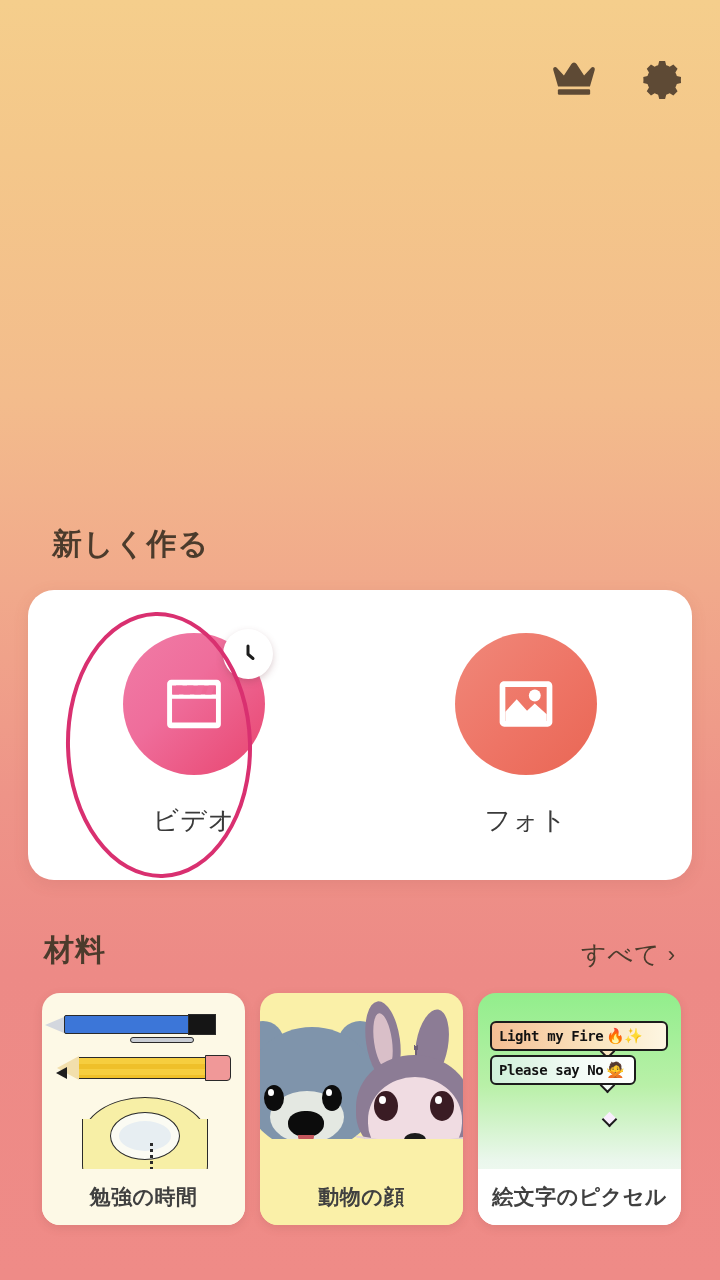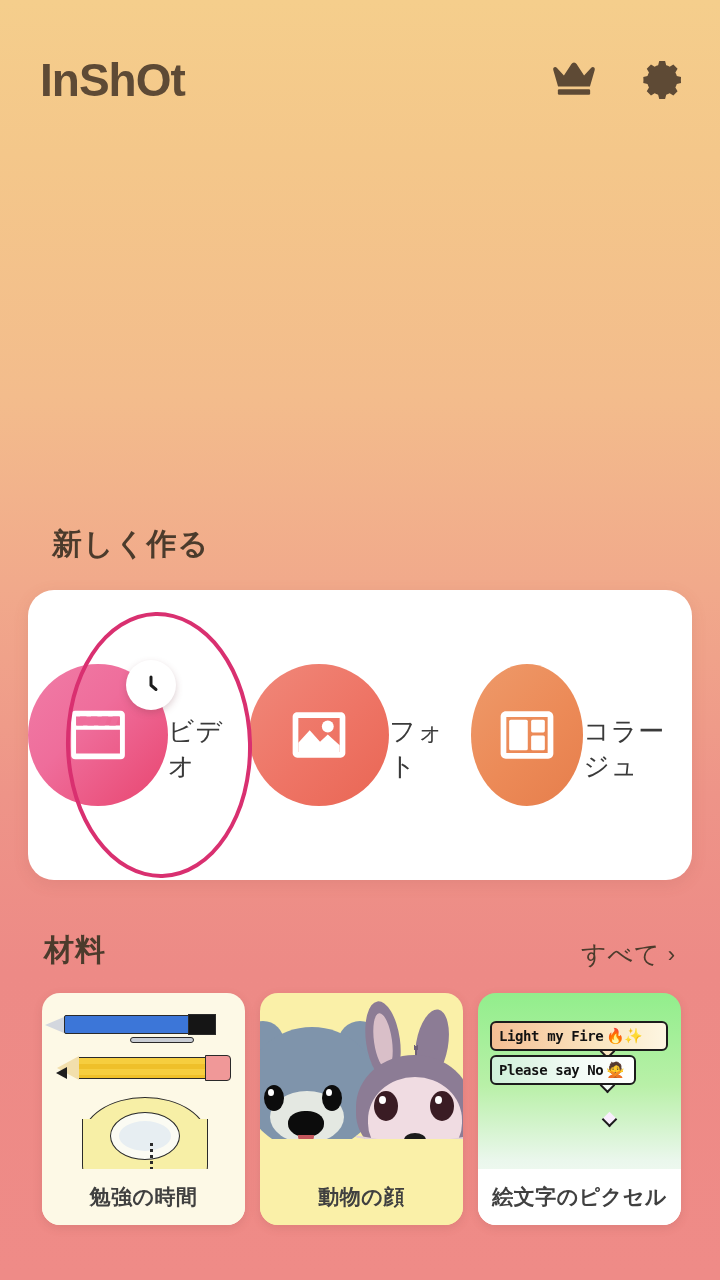--- a/index.html
+++ b/index.html
@@ -78,21 +78,21 @@
     width:664px; height:290px;
     background:#FFFFFF;
     border-radius:26px;
     box-shadow:0 4px 16px rgba(150,70,60,.13);
     display:flex;
     align-items:center;
   }
   .create-item {
     flex:1;
     display:flex;
-    flex-direction:row;
+    flex-direction:column;
     align-items:center;
     position:relative;
     justify-content:center;
   }
   .create-circle {
     width:142px; height:142px;
     border-radius:50%;
     display:flex;
     align-items:center;
     justify-content:center;
@@ -402,21 +402,20 @@
     transform:rotate(45deg);
   }
   .tail1 { left:124px; top:53px; background:#FAE6C1; }
   .tail2 { left:124px; top:87px; background:#F2FBF5; }
   .tail3 { left:126px; top:121px; background:#F9EEFD; }
 </style>
 </head>
 <body>
 
 <div id="topbar">
-  <div id="logo">InShOt</div>
   <div id="topbar-actions">
     <span class="top-icon">
       <svg viewBox="0 0 24 24">
           <path d="M2.6 5.3l3.9 4.2 4.1-6.2a1.6 1.6 0 0 1 2.8 0l4.1 6.2 3.9-4.2c.9-.9 2.3 0 1.9 1.2l-2.6 9.1H3.3L.7 6.5C.3 5.3 1.7 4.4 2.6 5.3z"></path>
           <rect x="3.2" y="17" width="17.6" height="3.1" rx=".7"></rect>
         </svg>
     </span>
     <span class="top-icon">
       <svg viewBox="0 0 24 24">
           <path d="M12 8.2A3.8 3.8 0 1 0 12 15.8 3.8 3.8 0 0 0 12 8.2zm9.3 5.4l-.1-1.6.1-1.6-2.3-.6a7.3 7.3 0 0 0-.8-1.9l1.2-2-2.3-2.3-2 1.2a7.3 7.3 0 0 0-1.9-.8L12.6 1.7h-3.2L8.8 4a7.3 7.3 0 0 0-1.9.8l-2-1.2L2.6 5.9l1.2 2a7.3 7.3 0 0 0-.8 1.9l-2.3.6.1 1.6-.1 1.6 2.3.6c.2.7.5 1.3.8 1.9l-1.2 2 2.3 2.3 2-1.2c.6.3 1.2.6 1.9.8l.6 2.3h3.2l.6-2.3c.7-.2 1.3-.5 1.9-.8l2 1.2 2.3-2.3-1.2-2c.3-.6.6-1.2.8-1.9z"></path>
@@ -452,31 +451,20 @@
     <div class="create-circle c-photo">
       <svg viewBox="0 0 24 24">
           <path d="M3.6 3.2h16.8c1 0 1.8.8 1.8 1.8v14c0 1-.8 1.8-1.8 1.8H3.6c-1 0-1.8-.8-1.8-1.8V5c0-1 .8-1.8 1.8-1.8zm.4 2.2v13.2h16V5.4H4z"></path>
           <path d="M4 18.6V15l4.4-4.8 4 4.4 3-2.8L20 16v2.6H4z"></path>
           <circle cx="15.4" cy="8.7" r="2.3"></circle>
         </svg>
     </div>
     <div class="create-label">フォト</div>
   </div>
 
-  <div class="create-item">
-    <div class="create-circle c-collage">
-      <svg viewBox="0 0 24 24">
-          <path d="M3.8 2.8h16.4c1.1 0 2 .9 2 2v14.4c0 1.1-.9 2-2 2H3.8c-1.1 0-2-.9-2-2V4.8c0-1.1.9-2 2-2zm.2 2.2v14h16V5H4z"></path>
-          <rect x="5.1" y="6.1" width="7.2" height="11.8" rx=".6"></rect>
-          <rect x="13.6" y="6.1" width="5.3" height="4.9" rx=".6"></rect>
-          <rect x="13.6" y="12.2" width="5.3" height="5.7" rx=".6"></rect>
-        </svg>
-    </div>
-    <div class="create-label">コラージュ</div>
-  </div>
 
 </div>
 
 <div id="highlight-ellipse"></div>
 
 <div class="section-head" id="materials-head">
   <span class="section-title">材料</span>
   <span class="see-all">
     <span>すべて</span>
     <span class="chev">›</span>

